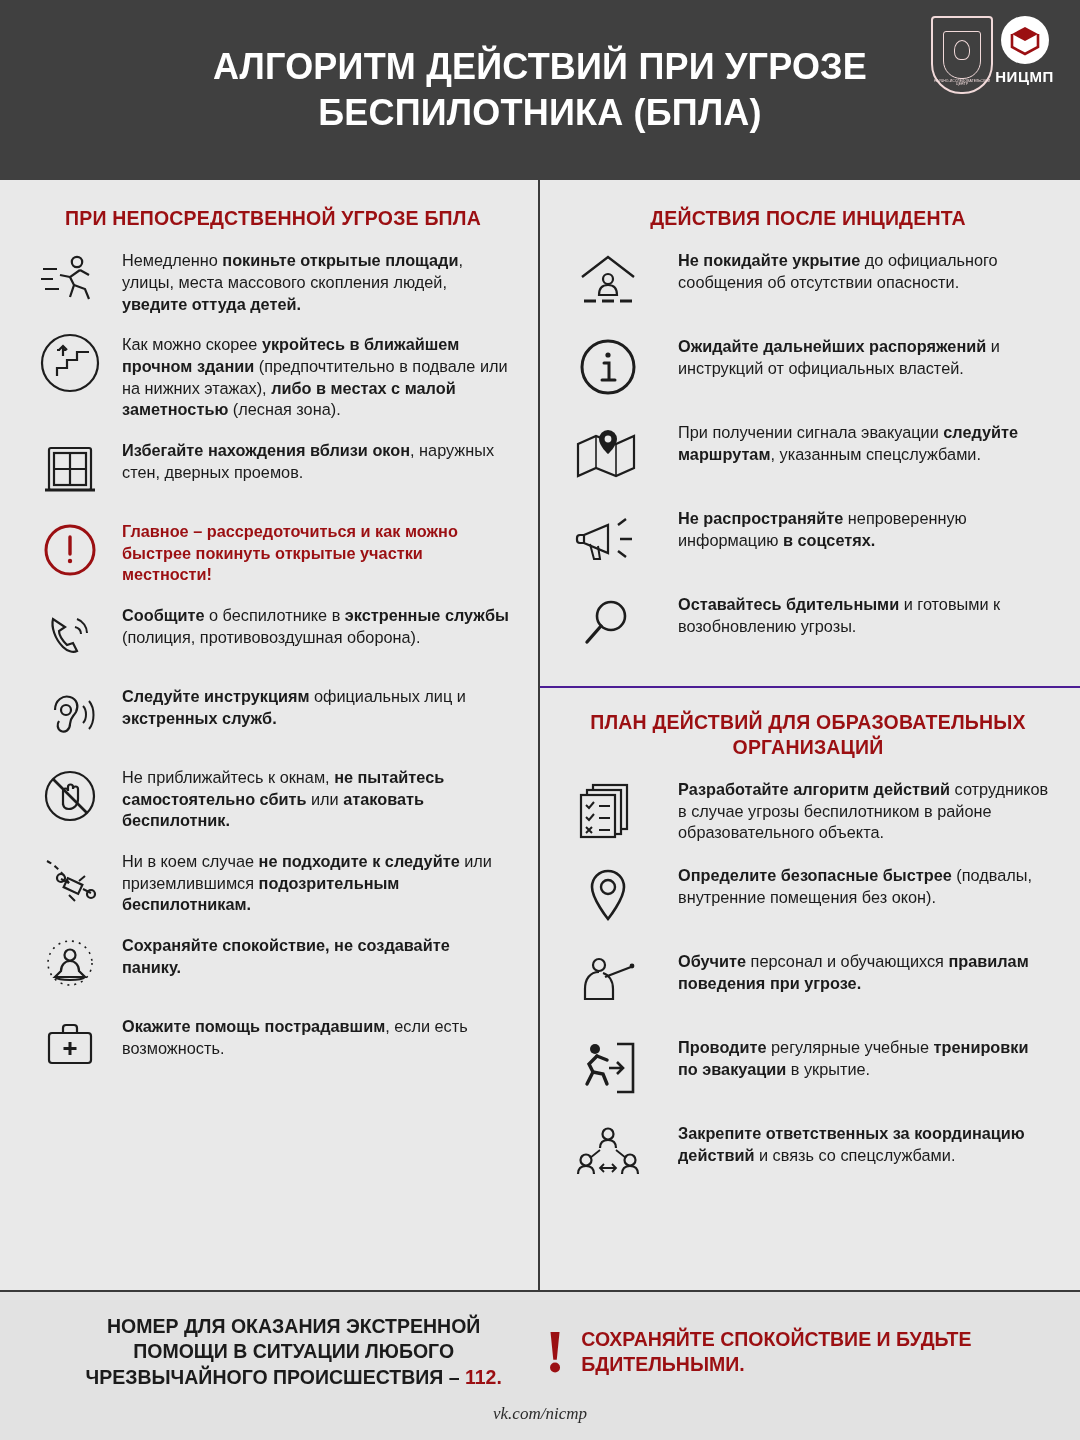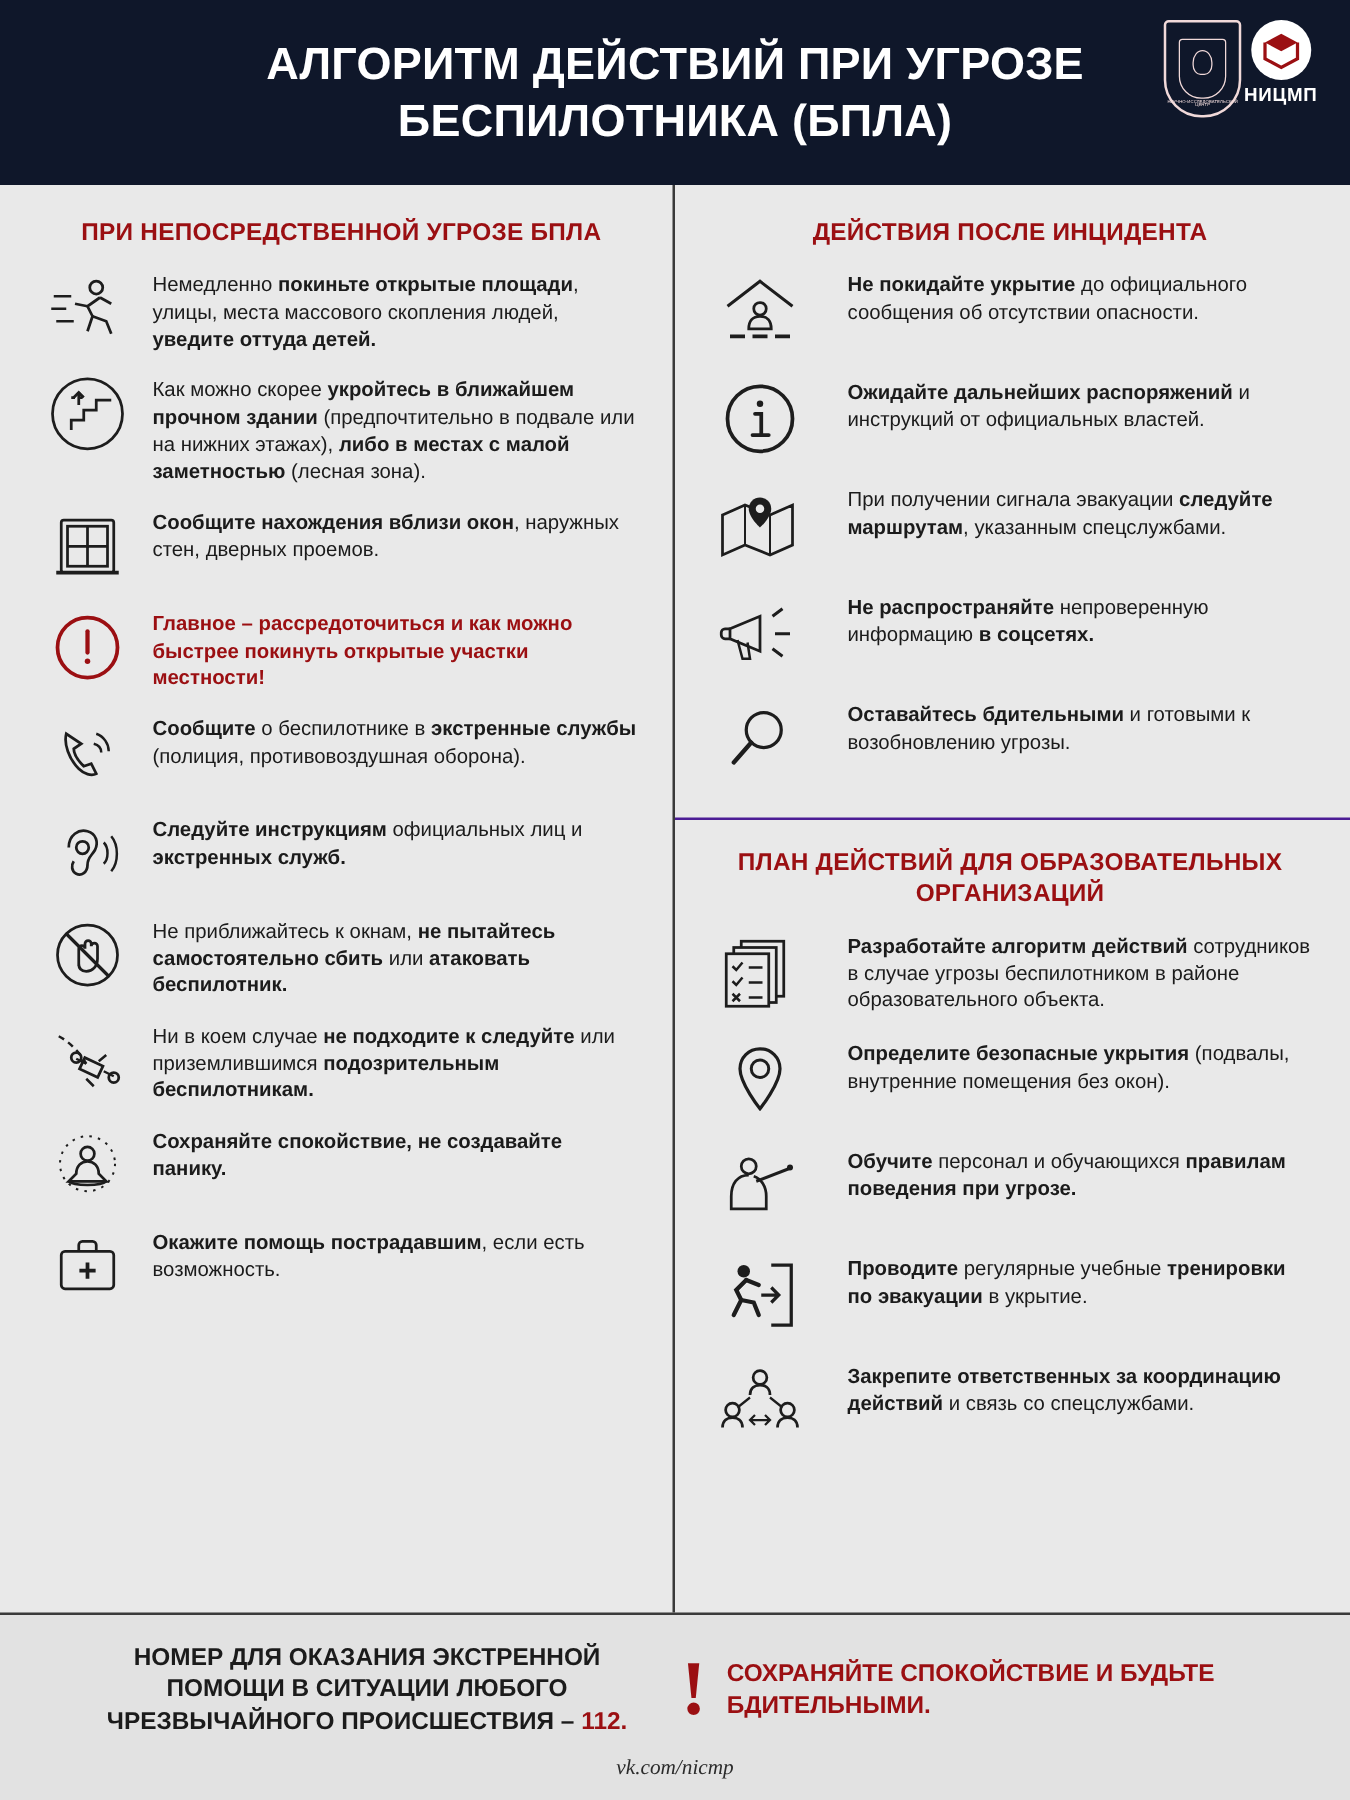--- a/index.html
+++ b/index.html
@@ -11,22 +11,22 @@
   .poster {
     width: 1080px; height: 1440px;
     background: #e9e9e9;
     display: flex; flex-direction: column;
     position: relative;
     overflow: hidden;
   }
 
   
   .header {
-    background: #0f172a;
-    height: 148px;
+    background: #404040;
+    height: 180px;
     position: relative;
     display: flex;
     align-items: center;
     justify-content: center;
     padding: 0 40px;
   }
   .header-title {
     color: #ffffff;
     font-size: 36px;
     font-weight: bold;
@@ -255,21 +255,21 @@
 
       <div class="item">
         <div class="ico">
           <svg width="58" height="58" viewBox="0 0 58 58">
             <rect x="8" y="8" width="42" height="42" rx="2"></rect>
             <rect x="13" y="13" width="32" height="32"></rect>
             <path d="M29 13 V45 M13 29 H45"></path>
             <path d="M4 50 H54" stroke-width="3"></path>
           </svg>
         </div>
-        <div class="txt"><b>Сообщите нахождения вблизи окон</b>, наружных стен, дверных проемов.</div>
+        <div class="txt"><b>Избегайте нахождения вблизи окон</b>, наружных стен, дверных проемов.</div>
       </div>
 
       <div class="item">
         <div class="ico">
           <svg width="58" height="58" viewBox="0 0 58 58" style="stroke:#9b0f12">
             <circle cx="29" cy="29" r="24" stroke-width="3"></circle>
             <path d="M29 16 V33" stroke-width="3.4" stroke-linecap="round"></path>
             <circle cx="29" cy="40" r="2.2" fill="#9b0f12" stroke="none"></circle>
           </svg>
         </div>
@@ -429,21 +429,21 @@
           <div class="txt"><b>Разработайте алгоритм действий</b> сотрудников в случае угрозы беспилотником в районе образовательного объекта.</div>
         </div>
 
         <div class="item">
           <div class="ico">
             <svg width="58" height="62" viewBox="0 0 58 62">
               <path d="M29 6 C20 6 13 13 13 22 C13 34 29 54 29 54 C29 54 45 34 45 22 C45 13 38 6 29 6 Z" stroke-width="2.6"></path>
               <circle cx="29" cy="22" r="7" stroke-width="2.4"></circle>
             </svg>
           </div>
-          <div class="txt"><b>Определите безопасные укрытия</b> (подвалы, внутренние помещения без окон).</div>
+          <div class="txt"><b>Определите безопасные быстрее</b> (подвалы, внутренние помещения без окон).</div>
         </div>
 
         <div class="item">
           <div class="ico">
             <svg width="66" height="58" viewBox="0 0 66 58">
               <circle cx="24" cy="12" r="6"></circle>
               <path d="M24 19 C15 19 10 26 10 36 V46 H38 V36 C38 28 34 22 28 20"></path>
               <path d="M30 24 L56 14" stroke-width="2.4"></path>
               <circle cx="57" cy="13" r="2.4" fill="#1d1d1d" stroke="none"></circle>
             </svg>

